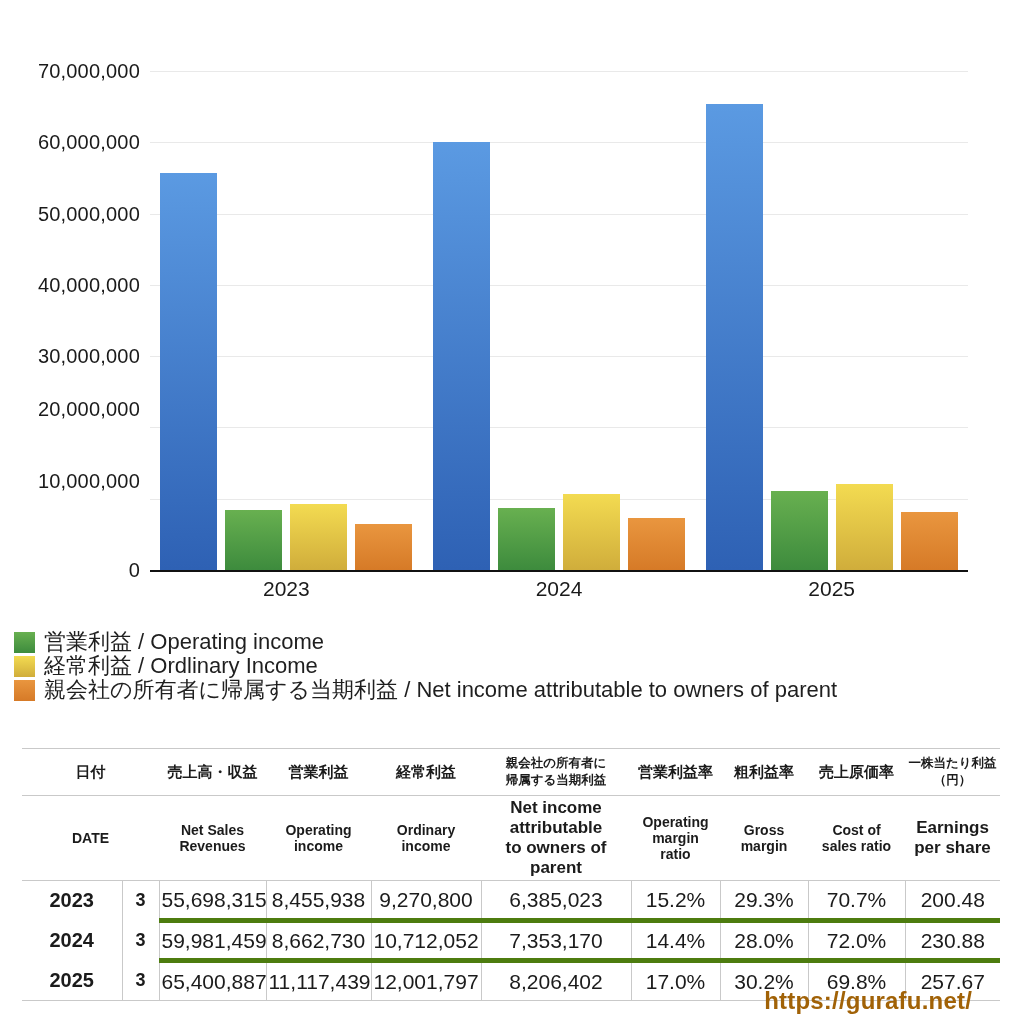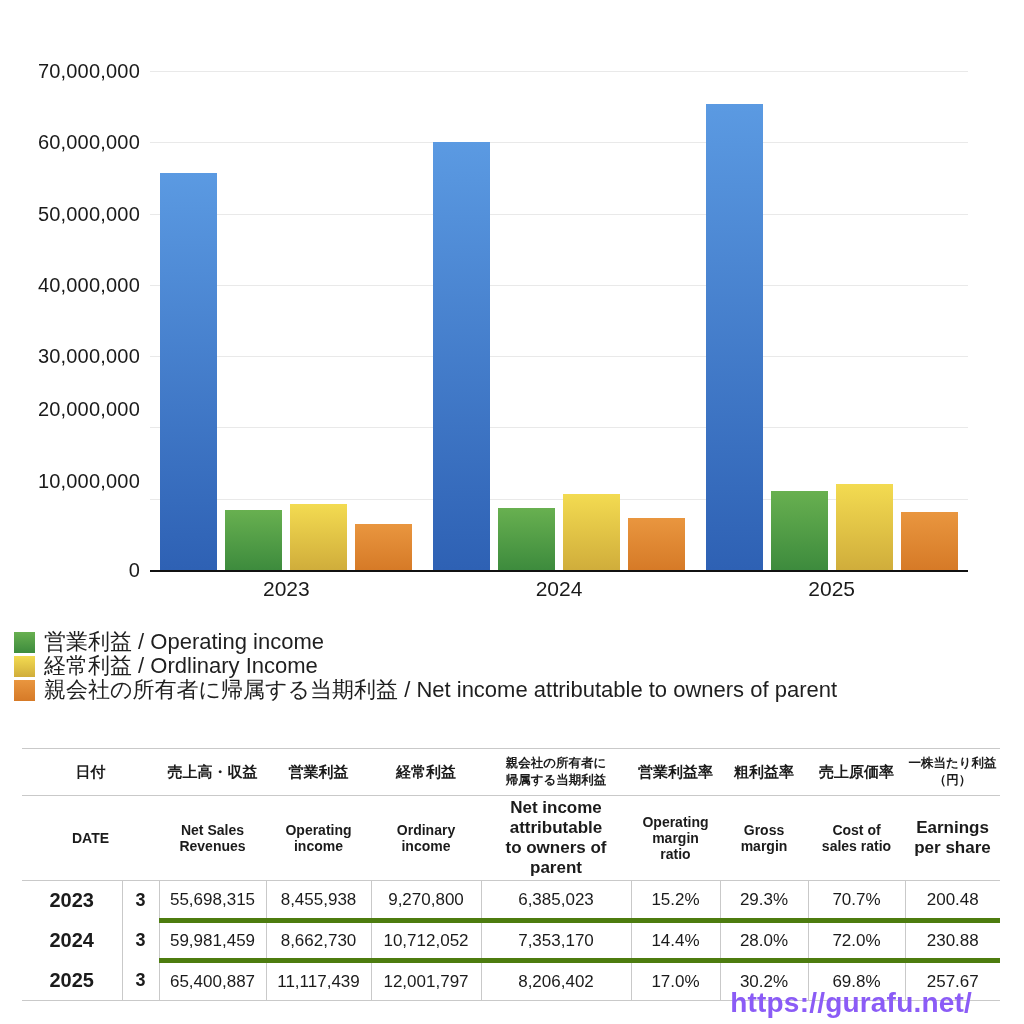--- a/index.html
+++ b/index.html
@@ -32,27 +32,27 @@
   }
   .data-table th{font-weight:bold;text-align:center;vertical-align:middle;white-space:pre-line;padding:2px 3px;}
   .data-table thead tr th{border-bottom:1px solid #c9c9c9;margin-top:20px;}
   .tr-jp{height:47px;}
   .tr-jp th{font-size:15px;}
   .tr-jp th.small-head{font-size:12.5px;}
   .tr-en{height:63px;}
   .tr-en th{font-size:14px;}
   .tr-en th.small-head{font-size:17px;font-weight:bold;}
   .data-table tbody tr{height:40px;}
-  .data-table td{text-align:center;vertical-align:middle;font-size:17px;color:#1b1b1b;border-left:1px solid #c9c9c9;padding:0 2px;}
+  .data-table td{text-align:center;vertical-align:middle;font-size:21px;color:#1b1b1b;border-left:1px solid #c9c9c9;padding:0 2px;}
   .data-table td:first-child{border-left:none;}
   .data-table tbody tr + tr td.bordered{border-top:5px solid #4d7c0f;}
   td.year-cell{font-size:20px;font-weight:bold;}
   td.month-cell{font-size:18px;font-weight:bold;}
   
-  .footer-url{position:absolute;top:987px;right:52px;font-size:28px;font-weight:bold;color:#8b5cf6;letter-spacing:.2px;}
+  .footer-url{position:absolute;top:987px;right:52px;font-size:24px;font-weight:bold;color:#a16207;letter-spacing:.2px;}
 </style>
 </head>
 <body>
 
 <div class="chart">
   <div class="y-labels" id="y-labels">
       <div class="y-label" style="top: 499px;">0</div>
       <div class="y-label" style="top: 410px;">10,000,000</div>
       <div class="y-label" style="top: 338px;">20,000,000</div>
       <div class="y-label" style="top: 285.143px;">30,000,000</div>

